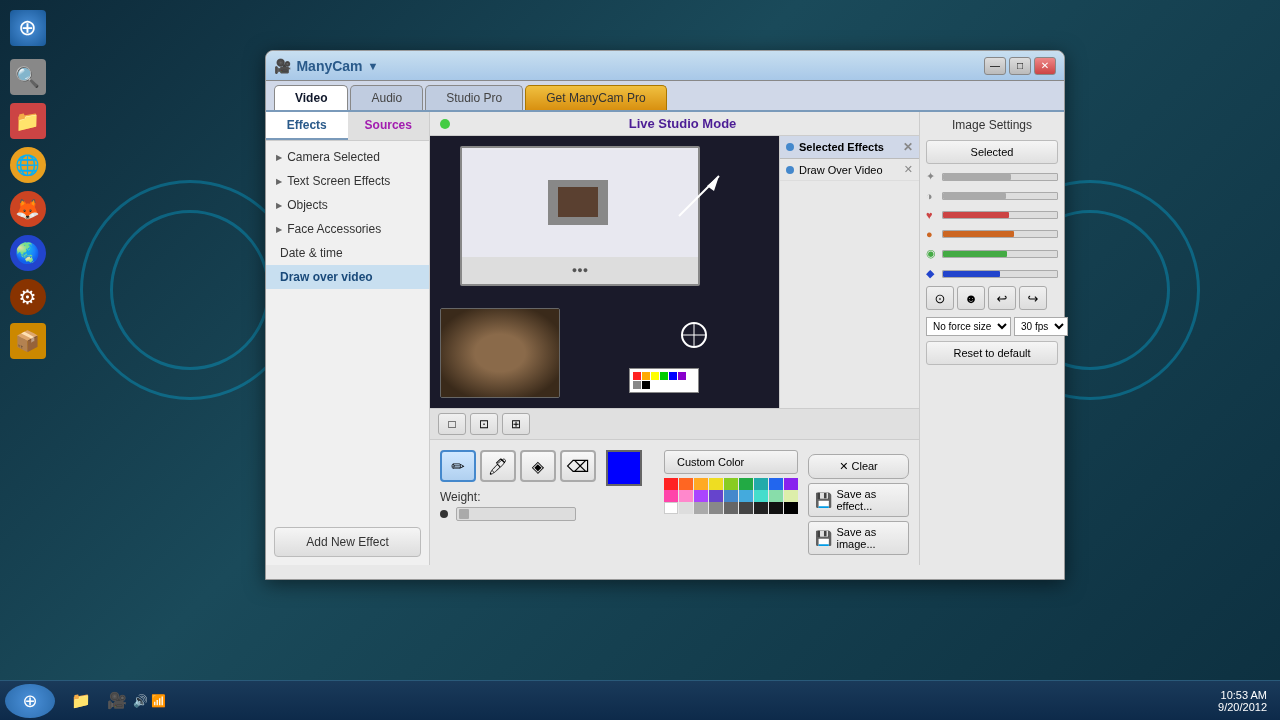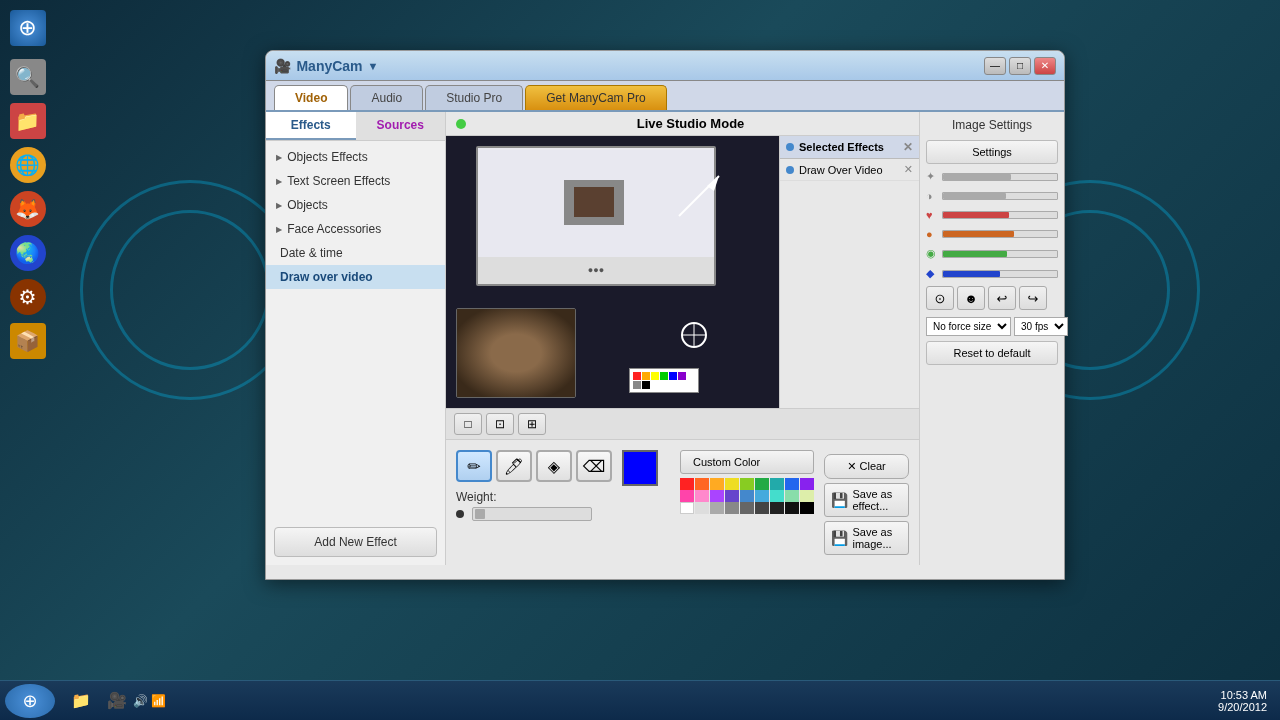--- a/index.html
+++ b/index.html
@@ -156,42 +156,42 @@
     .tab {
       padding: 5px 20px;
       border-radius: 5px 5px 0 0;
       cursor: pointer;
       font-size: 12px;
       border: 1px solid #888;
       border-bottom: none;
     }
     .tab.active {
       background: white;
-      color: #a16207;
+      color: #0f172a;
       font-weight: bold;
     }
     .tab.inactive {
       background: #c0cce0;
       color: #444;
     }
     .tab.highlight {
       background: linear-gradient(to bottom, #f0c040, #d89010);
       color: #333;
       border-color: #aa7700;
     }
 
     
     .main-content {
       display: flex;
       height: calc(100% - 75px);
     }
 
     
     .left-sidebar {
-      width: 180px;
+      width: 164px;
       background: #f0f0f0;
       border-right: 1px solid #ccc;
       display: flex;
       flex-direction: column;
     }
 
     .sidebar-tabs {
       display: flex;
       border-bottom: 1px solid #ccc;
     }
@@ -273,21 +273,21 @@
     .live-dot {
       width: 10px;
       height: 10px;
       background: #44cc44;
       border-radius: 50%;
       margin-right: 6px;
     }
     .live-mode-text {
       font-size: 13px;
       font-weight: bold;
-      color: #000000;
+      color: #4c1d95;
       flex: 1;
       text-align: center;
     }
 
     .video-main {
       flex: 1;
       background: #1a1a2a;
       position: relative;
       overflow: hidden;
     }
@@ -703,21 +703,21 @@
     <div class="main-content">
 
       <div class="left-sidebar">
         <div class="sidebar-tabs">
           <div class="sidebar-tab active">Effects</div>
           <div class="sidebar-tab inactive">Sources</div>
         </div>
         <div class="sidebar-items">
           <div class="sidebar-group">
             <span class="arrow">▶</span>
-            <span>Objects Effects</span>
+            <span>Camera Selected</span>
           </div>
           <div class="sidebar-group">
             <span class="arrow">▶</span>
             <span>Text Screen Effects</span>
           </div>
           <div class="sidebar-group">
             <span class="arrow">▶</span>
             <span>Objects</span>
           </div>
           <div class="sidebar-group">
@@ -879,21 +879,21 @@
                 <span>Save as image...</span>
               </div>
             </div>
           </div>
         </div>
 
       </div>
 
       <div class="right-panel">
         <div class="image-settings-title">Image Settings</div>
-        <div class="grayscale-btn">Settings</div>
+        <div class="grayscale-btn">Selected</div>
 
         <div class="slider-row">
           <span class="slider-icon">✦</span>
           <div class="img-slider">
             <div class="img-slider-fill" style="width:60%;background:#aaa;"></div>
           </div>
         </div>
         <div class="slider-row">
           <span class="slider-icon">◑</span>
           <div class="img-slider">

